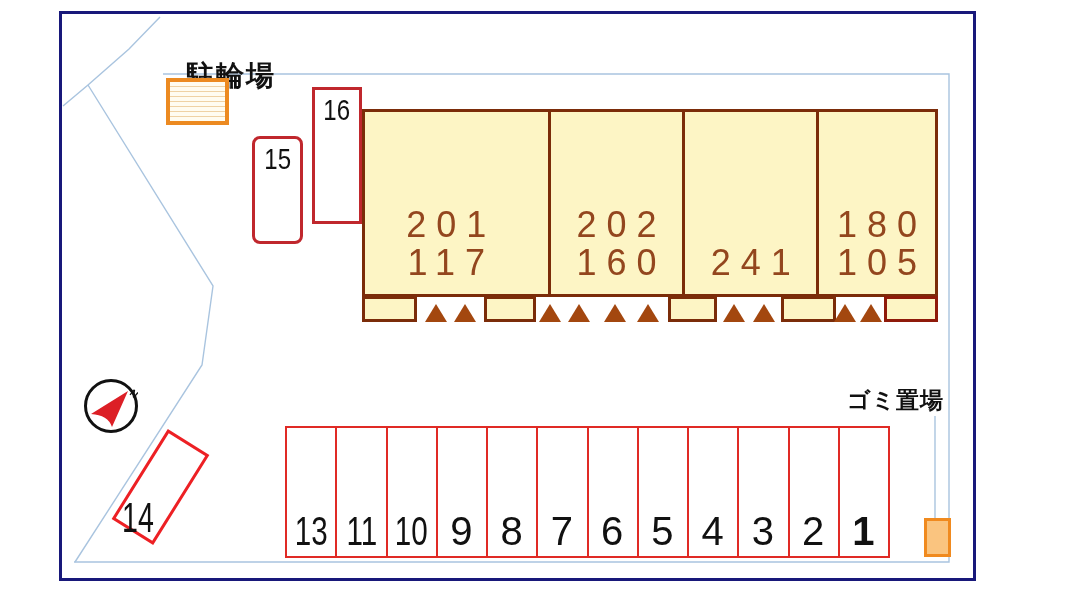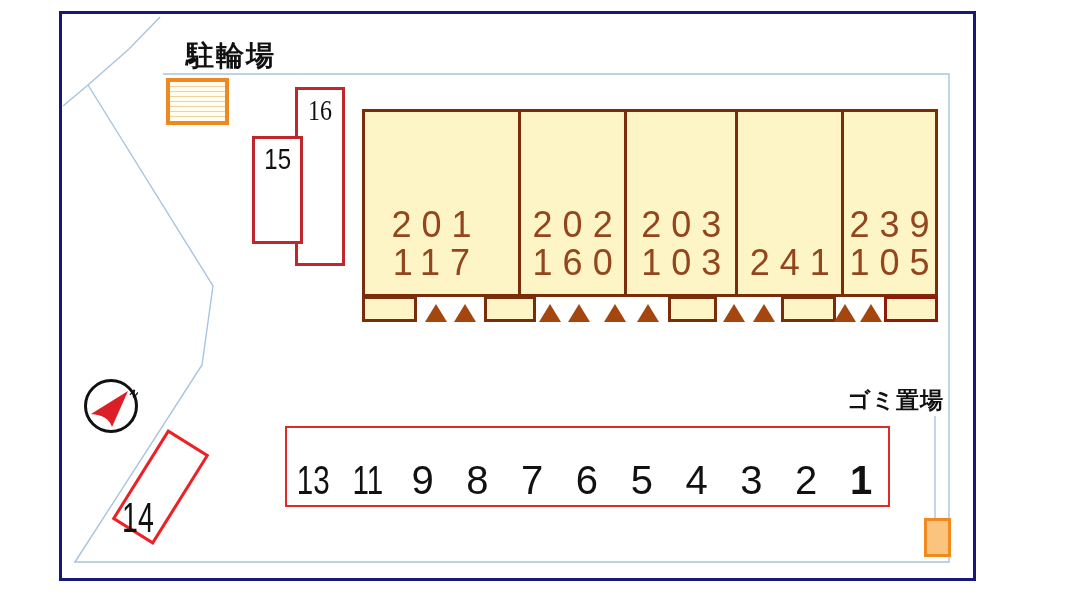--- a/index.html
+++ b/index.html
@@ -12,27 +12,27 @@
 
   
   .overlay { position:absolute; left:0; top:0; width:1084px; height:594px; }
 
   
   .bike-box { position:absolute; left:166px; top:78px; width:63px; height:47px;
       border:4px solid #EC8A21;
       background:repeating-linear-gradient(to bottom,#FFFCF0 0px,#FFFCF0 3.6px,#EFD2A4 3.6px,#EFD2A4 5px); }
 
   .jp-label { position:absolute; color:#111111; font-weight:bold; letter-spacing:2px; white-space:nowrap; }
-  .bike-label { left:186px; top:37px; font-size:28px; }
+  .bike-label { left:186px; top:57px; font-size:28px; }
   .garbage-label { left:847px; top:385px; font-size:23px; letter-spacing:1px; }
 
   
   .space-v { position:absolute; border:3px solid #C0272D; background:#ffffff; text-align:center; }
-  .space-16 { left:295px; top:87px; width:50px; height:179px;font-family:Liberation Serif, serif; }
-  .space-15 { left:252px; top:136px; width:51px; height:108px; }
+  .space-16 { left:312px; top:87px; width:50px; height:137px; }
+  .space-15 { left:252px; top:136px; width:51px; height:108px;border-radius:8px; }
   .space-v .num { display:inline-block; margin-top:3px; font-size:30px; color:#111;
                   transform:scaleX(0.8); transform-origin:center top; }
 
   
   .building { position:absolute; left:362px; top:109px; width:576px; height:188px;
               border:3px solid #7B2C09; background:#FDF5C5; display:flex; }
   .unit { position:relative; border-left:3px solid #7B2C09; }
   .unit:first-child { border-left:none; }
   .unit-nums { position:absolute; left:0; right:0; bottom:12px; text-align:center;
                color:#93461E; font-size:36px; line-height:38px; }
@@ -41,22 +41,22 @@
   
   .strip-rect { position:absolute; top:296px; height:26px; background:#FDF5C5; border:3px solid #7B2C09; }
   .strip-rect.dark { border-color:#8F1A0A; }
 
   
   .tri { position:absolute; top:304px; width:0; height:0;
          border-left:11px solid transparent; border-right:11px solid transparent;
          border-bottom:18px solid #A3470F; }
 
   
-  .row { position:absolute; left:285px; top:426px; width:605px; height:81px;
-         border:2px solid #E02A25; display:flex; background:#ffffff;align-items:flex-end; }
+  .row { position:absolute; left:285px; top:426px; width:605px; height:132px;
+         border:2px solid #E02A25; display:flex; background:#ffffff; }
   .stall { position:relative; flex:1 1 0; border-right:2px solid #E02A25; }
   .stall:last-child { border-right:none; }
   .stall-num { position:absolute; left:0; right:0; bottom:2px; text-align:center; color:#111; }
   .stall-num.narrow { font-size:40px; }
   .stall-num.narrow b, .n-narrow { display:inline-block; font-weight:normal;
          transform:scaleX(0.74); transform-origin:center bottom; }
   .stall-num.round { font-size:40px; letter-spacing:1px; }
   .stall-num.bold { font-weight:bold; }
 
   
@@ -100,30 +100,26 @@
 
   <div class="building">
     <div class="unit" style="flex:122 0 0;padding-left:24px;">
       <div class="unit-nums"><span>201</span><br>
       <span>117</span></div>
     </div>
     <div class="unit" style="flex:116 0 0;margin-left:20px;">
       <div class="unit-nums"><span>202</span><br>
       <span>160</span></div>
     </div>
-    <div class="unit" style="flex:121 0 0;">
-      <div class="unit-nums"><span>203</span><br>
-      <span>103</span></div>
-    </div>
     <div class="unit" style="flex:115 0 0;">
       <div class="unit-nums"><span>241</span><br>
       </div>
     </div>
     <div class="unit" style="flex:102 0 0;">
-      <div class="unit-nums"><span>239</span><br>
+      <div class="unit-nums"><span>180</span><br>
       <span>105</span></div>
     </div>
   </div>
 
   <div class="strip-rect" style="left:362px; width:55px;"></div>
   <div class="strip-rect" style="left:484px; width:52px;"></div>
   <div class="strip-rect" style="left:668px; width:49px;"></div>
   <div class="strip-rect" style="left:781px; width:55px;"></div>
   <div class="strip-rect dark" style="left:884px; width:54px;"></div>
 
@@ -137,20 +133,23 @@
   <span class="tri" style="left:753px;"></span>
   <span class="tri" style="left:834px;"></span>
   <span class="tri" style="left:860px;"></span>
 
   <div class="row">
     <div class="stall">
       <div class="stall-num narrow"><b>13</b></div>
       </div>
     <div class="stall">
       <div class="stall-num narrow"><b>11</b></div>
+      </div>
+    <div class="stall">
+      <div class="stall-num narrow"><b>10</b></div>
       </div>
     <div class="stall">
       <div class="stall-num round">9</div>
       </div>
     <div class="stall">
       <div class="stall-num round">8</div>
       </div>
     <div class="stall">
       <div class="stall-num round">7</div>
       </div>

